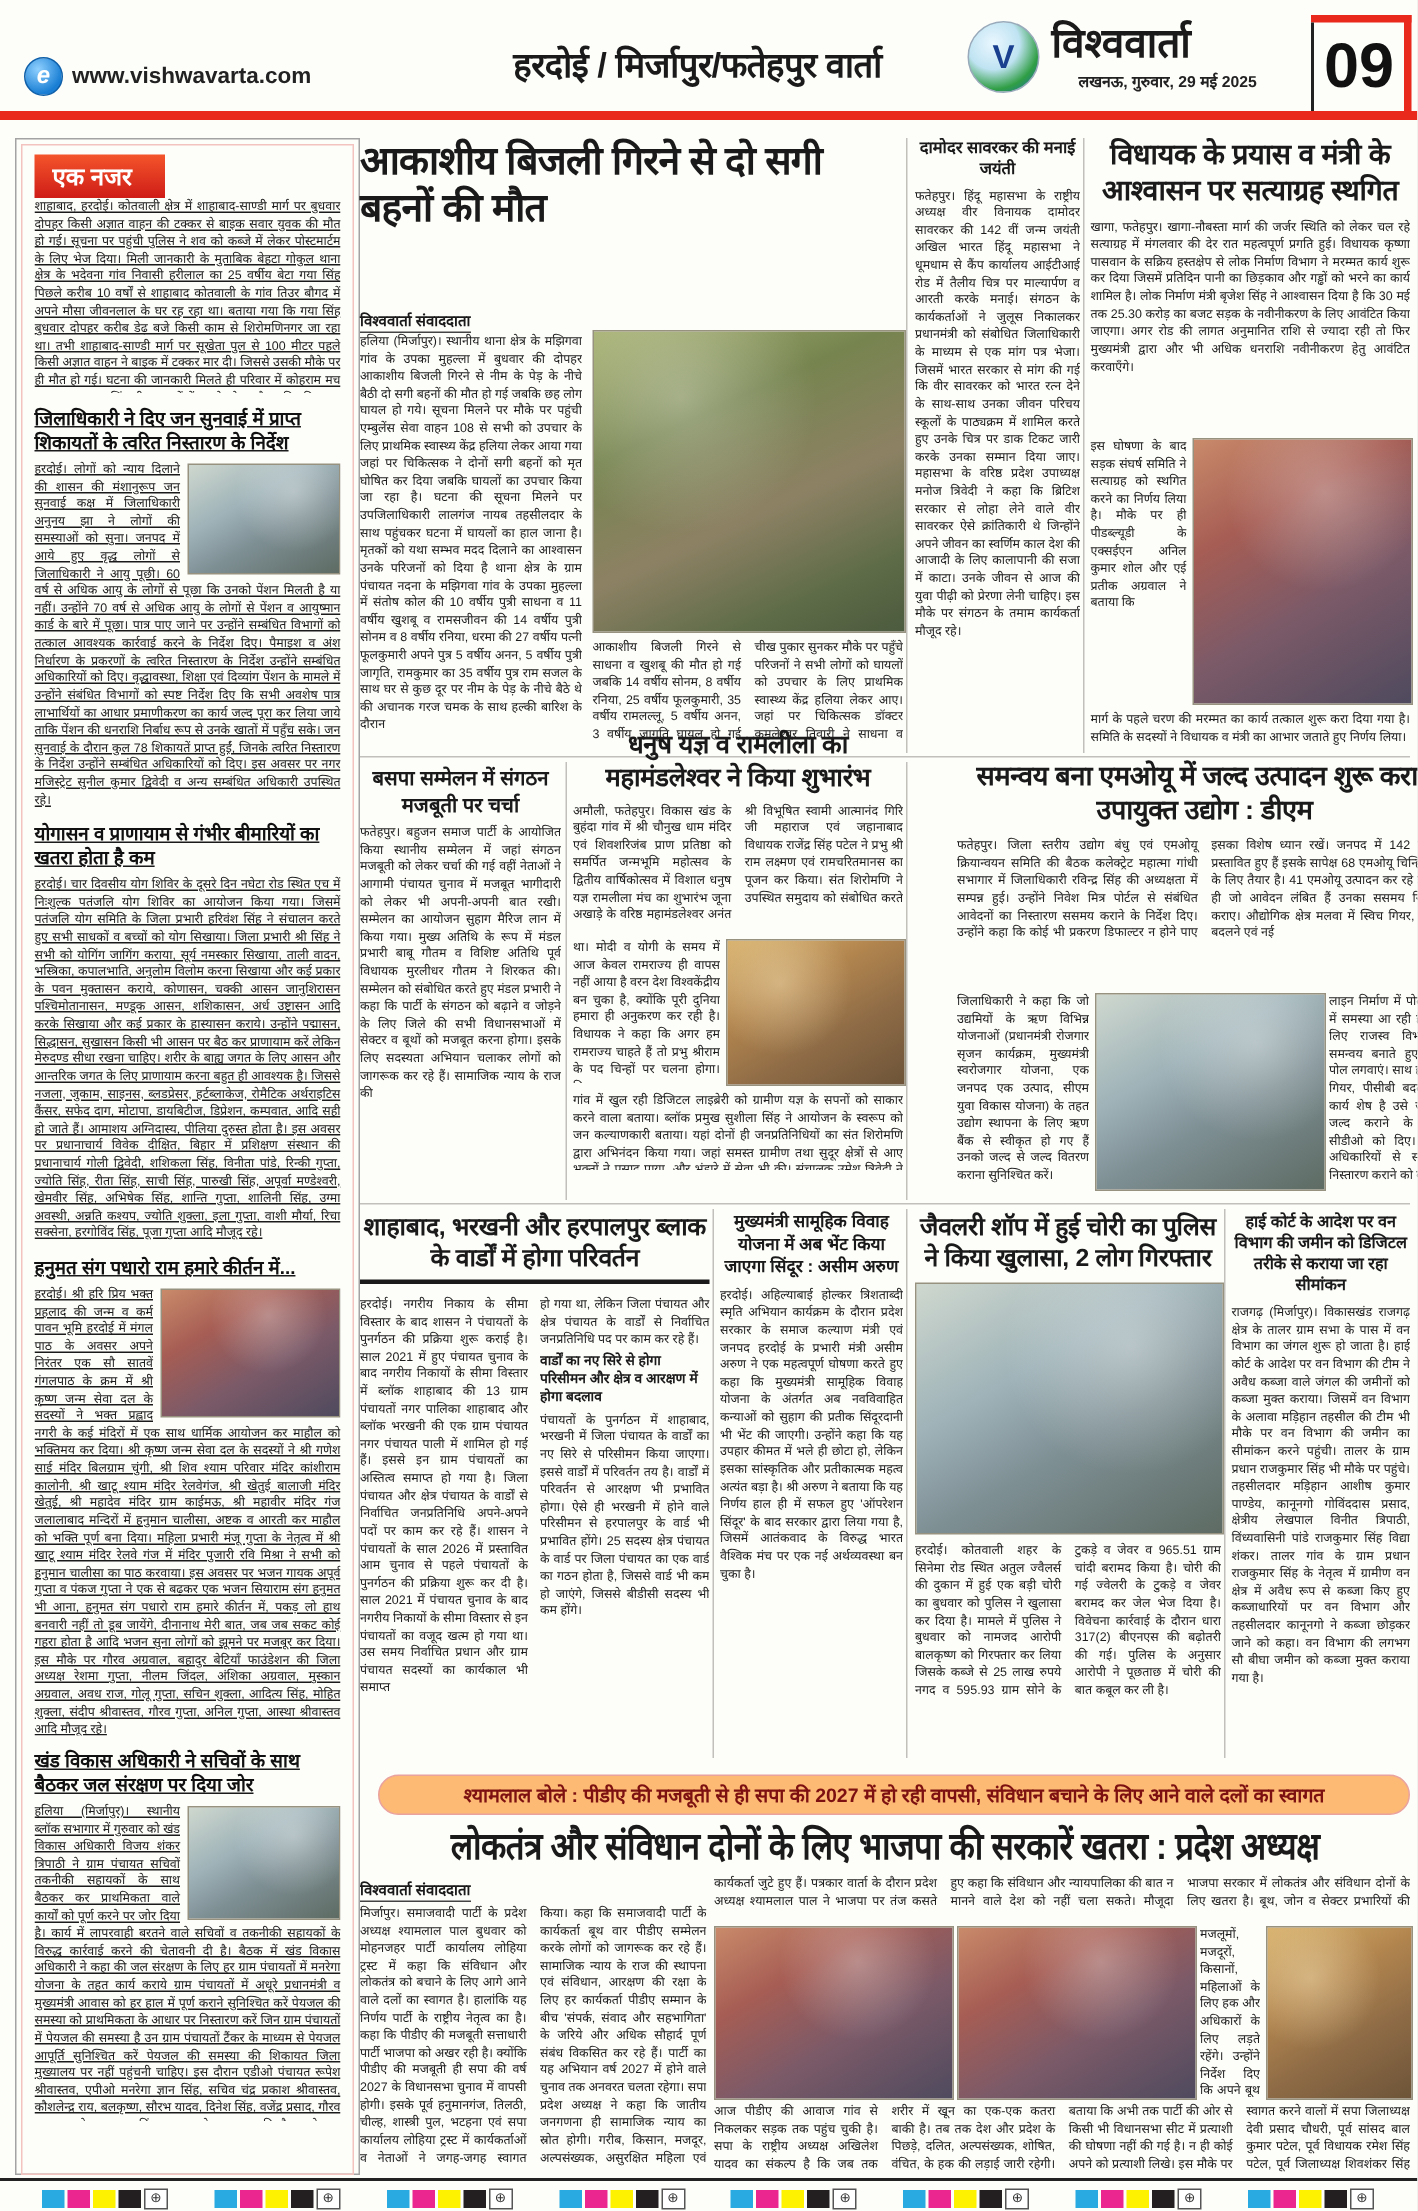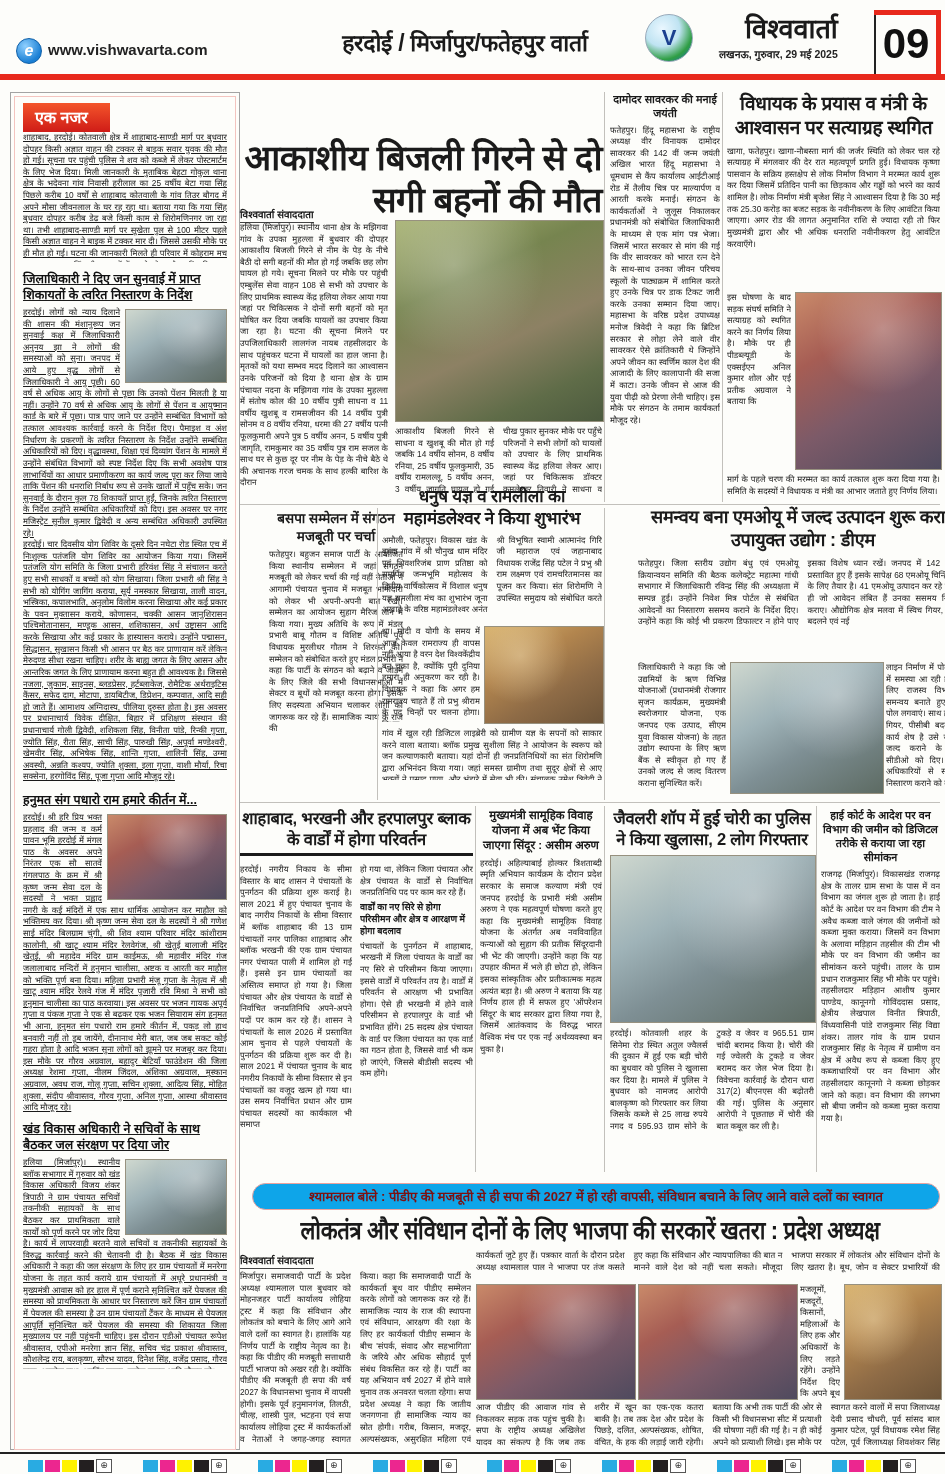--- a/index.html
+++ b/index.html
@@ -10,21 +10,21 @@
   .site-url{font-size:15px;font-weight:bold;color:#222;}
   .e-icon{display:inline-block;width:24px;height:24px;border-radius:50%;
           background:radial-gradient(circle at 35% 30%,#8fd0ff,#1a7fd4 70%);
           color:#fff;font-weight:bold;font-style:italic;text-align:center;line-height:23px;font-size:16px;
           border:1px solid #0e5fa8;vertical-align:middle;margin-right:6px;}
   .section-title{font-size:23px;font-weight:800;text-align:center;letter-spacing:-.3px;}
   .globe-logo{width:46px;height:46px;border-radius:50%;
           background:radial-gradient(circle at 35% 30%,#eaf7ff,#bfe3f2 40%,#2f9e44 70%,#1565c0 100%);
           border:1px solid #9ab;display:flex;align-items:center;justify-content:center;
           color:#1b3f8f;font-weight:800;font-size:22px;}
-  .mast-name{font-size:27px;font-weight:800;line-height:1;text-align:right;}
+  .mast-name{font-size:27px;font-weight:800;line-height:1;}
   .mast-date{font-size:10.5px;font-weight:bold;color:#222;margin-top:4px;margin-left:18px;}
   .pagebox{border-top:5px solid #e8291c;border-right:5px solid #e8291c;
            font-size:42px;font-weight:800;text-align:center;line-height:58px;color:#111;}
   .pagebox-inner{border-left:2px solid #222;height:100%;}
   .red-rule{background:#e8291c;}
   
   #sidebar{border:1px solid #a3a3a3;padding:3px;text-decoration:underline;}
   #sidebar-inner{border:1px solid #f3c4bf;height:1340px;padding:6px 8px;overflow:hidden;}
   .eknajar{display:inline-block;background:linear-gradient(180deg,#f4552b,#cf1c17);color:#fff;
            font-weight:800;font-size:16px;padding:3px 22px 4px 12px;}
@@ -39,28 +39,28 @@
     linear-gradient(150deg,#d8b26e 0%,#b2854e 35%,#8e6b46 65%,#6d5438 100%);}
   .ph-crowd{background:radial-gradient(circle at 60% 20%,rgba(255,255,255,.3),transparent 40%),
     linear-gradient(150deg,#c98a6a 0%,#a65d54 30%,#7c5a68 60%,#4f4a5e 100%);}
   .sb-photo{float:right;margin:2px 0 3px 5px;}
   
   .byline{font-size:10px;font-weight:800;border-bottom:1px solid #444;display:inline-block;padding-bottom:1px;}
   .bt{font-size:8.3px;line-height:1.4;text-align:justify;color:#1d1d1d;overflow:hidden;}
   .c2{column-count:2;column-gap:9px;}
   .c3{column-count:3;column-gap:9px;}
   .c4{column-count:4;column-gap:9px;}
-  .h-main{font-size:35px;font-weight:800;line-height:1.2;text-align:right;letter-spacing:-.5px;margin-top:45px;}
+  .h-main{font-size:26px;font-weight:800;line-height:1.2;text-align:left;letter-spacing:-.5px;}
   .h-lg{font-weight:800;text-align:center;line-height:1.28;letter-spacing:-.2px;}
   .h-sm{font-weight:800;text-align:center;line-height:1.3;}
   .subhead{font-size:9.2px;font-weight:800;line-height:1.3;margin:3px 0;}
   .vsep{position:absolute;width:1px;background:#c2c0bb;}
   .hsep{position:absolute;height:1px;background:#c2c0bb;}
   
-  .kicker{background:#0ea5e9;border:1px solid #eaa29e;border-radius:15px;color:#7d1111;
+  .kicker{background:#fdba74;border:1px solid #eaa29e;border-radius:15px;color:#7d1111;
           font-size:13px;font-weight:800;text-align:center;line-height:25px;}
   .bottom-head{font-size:25px;font-weight:800;text-align:center;white-space:nowrap;
                transform:scaleX(.88);transform-origin:center;letter-spacing:-.4px;}
   
   .cmyk{display:flex;justify-content:space-between;align-items:center;}
   .cg{display:flex;gap:2px;align-items:center;}
   .sq{width:15px;height:12px;display:inline-block;}
   .sq.c{background:#29abe2}.sq.m{background:#ec268f}.sq.y{background:#fff200}.sq.k{background:#231f20}
   .reg{width:14px;height:12px;border:1px solid #555;font-size:9px;line-height:11px;text-align:center;color:#333;background:#fff;}
   .black-line{background:#222;}
@@ -98,20 +98,21 @@
 
       <div>
         <div class="sb-head">जिलाधिकारी ने दिए जन सुनवाई में प्राप्त शिकायतों के त्वरित निस्तारण के निर्देश</div>
         <div class="sb-body" style="max-height:248px;">
           <span class="photo ph-room sb-photo" style="width:100px;height:72px;display:inline-block;"></span>
           <span>हरदोई। लोगों को न्याय दिलाने की शासन की मंशानुरूप जन सुनवाई कक्ष में जिलाधिकारी अनुनय झा ने लोगों की समस्याओं को सुना। जनपद में आये हुए वृद्ध लोगों से जिलाधिकारी ने आयु पूछी। 60 वर्ष से अधिक आयु के लोगों से पूछा कि उनको पेंशन मिलती है या नहीं। उन्होंने 70 वर्ष से अधिक आयु के लोगों से पेंशन व आयुष्मान कार्ड के बारे में पूछा। पात्र पाए जाने पर उन्होंने सम्बंधित विभागों को तत्काल आवश्यक कार्रवाई करने के निर्देश दिए। पैमाइश व अंश निर्धारण के प्रकरणों के त्वरित निस्तारण के निर्देश उन्होंने सम्बंधित अधिकारियों को दिए। वृद्धावस्था, शिक्षा एवं दिव्यांग पेंशन के मामले में उन्होंने संबंधित विभागों को स्पष्ट निर्देश दिए कि सभी अवशेष पात्र लाभार्थियों का आधार प्रमाणीकरण का कार्य जल्द पूरा कर लिया जाये ताकि पेंशन की धनराशि निर्बाध रूप से उनके खातों में पहुँच सके। जन सुनवाई के दौरान कुल 78 शिकायतें प्राप्त हुईं, जिनके त्वरित निस्तारण के निर्देश उन्होंने सम्बंधित अधिकारियों को दिए। इस अवसर पर नगर मजिस्ट्रेट सुनील कुमार द्विवेदी व अन्य सम्बंधित अधिकारी उपस्थित रहे।</span>
         </div>
       </div>
 
       <div>
+        <div class="sb-head">योगासन व प्राणायाम से गंभीर बीमारियों का खतरा होता है कम</div>
         <div class="sb-body" style="max-height:286px;">हरदोई। चार दिवसीय योग शिविर के दूसरे दिन नघेटा रोड स्थित एच में निःशुल्क पतंजलि योग शिविर का आयोजन किया गया। जिसमें पतंजलि योग समिति के जिला प्रभारी हरिवंश सिंह ने संचालन करते हुए सभी साधकों व बच्चों को योग सिखाया। जिला प्रभारी श्री सिंह ने सभी को योगिंग जागिंग कराया, सूर्य नमस्कार सिखाया, ताली वादन, भस्त्रिका, कपालभाति, अनुलोम विलोम करना सिखाया और कई प्रकार के पवन मुक्तासन कराये, कोणासन, चक्की आसन जानुशिरासन पश्चिमोतानासन, मण्डूक आसन, शशिकासन, अर्ध उष्ट्रासन आदि करके सिखाया और कई प्रकार के हास्यासन कराये। उन्होंने पद्मासन, सिद्धासन, सुखासन किसी भी आसन पर बैठ कर प्राणायाम करें लेकिन मेरुदण्ड सीधा रखना चाहिए। शरीर के बाह्य जगत के लिए आसन और आन्तरिक जगत के लिए प्राणायाम करना बहुत ही आवश्यक है। जिससे नजला, जुकाम, साइनस, ब्लडप्रेसर, हर्टब्लाकेज, रोमैटिक अर्थराइटिस कैंसर, सफेद दाग, मोटापा, डायबिटीज, डिप्रेशन, कम्पवात, आदि सही हो जाते हैं। आमाशय अग्निदास्य, पीलिया दुरुस्त होता है। इस अवसर पर प्रधानाचार्य विवेक दीक्षित, बिहार में प्रशिक्षण संस्थान की प्रधानाचार्य गोली द्विवेदी, शशिकला सिंह, विनीता पांडे, रिन्की गुप्ता, ज्योति सिंह, रीता सिंह, साची सिंह, पारुखी सिंह, अपूर्वा मण्डेश्वरी, खेमवीर सिंह, अभिषेक सिंह, शान्ति गुप्ता, शालिनी सिंह, उग्मा अवस्थी, अन्नति कश्यप, ज्योति शुक्ला, इला गुप्ता, वाशी मौर्या, रिचा सक्सेना, हरगोविंद सिंह, पूजा गुप्ता आदि मौजूद रहे।</div>
       </div>
 
       <div>
         <div class="sb-head">हनुमत संग पधारो राम हमारे कीर्तन में...</div>
         <div class="sb-body" style="max-height:300px;">
           <span class="photo ph-crowd sb-photo" style="width:118px;height:84px;display:inline-block;"></span>
           <span>हरदोई। श्री हरि प्रिय भक्त प्रहलाद की जन्म व कर्म पावन भूमि हरदोई में मंगल पाठ के अवसर अपने निरंतर एक सौ सातवें गंगलपाठ के क्रम में श्री कृष्ण जन्म सेवा दल के सदस्यों ने भक्त प्रह्लाद नगरी के कई मंदिरों में एक साथ धार्मिक आयोजन कर माहौल को भक्तिमय कर दिया। श्री कृष्ण जन्म सेवा दल के सदस्यों ने श्री गणेश साई मंदिर बिलग्राम चुंगी, श्री शिव श्याम परिवार मंदिर कांशीराम कालोनी, श्री खाटू श्याम मंदिर रेलवेगंज, श्री खेतुई बालाजी मंदिर खेतुई, श्री महादेव मंदिर ग्राम काईमऊ, श्री महावीर मंदिर गंज जलालाबाद मन्दिरों में हनुमान चालीसा, अष्टक व आरती कर माहौल को भक्ति पूर्ण बना दिया। महिला प्रभारी मंजू गुप्ता के नेतृत्व में श्री खाटू श्याम मंदिर रेलवे गंज में मंदिर पुजारी रवि मिश्रा ने सभी को हनुमान चालीसा का पाठ करवाया। इस अवसर पर भजन गायक अपूर्व गुप्ता व पंकज गुप्ता ने एक से बढ़कर एक भजन सियाराम संग हनुमत भी आना, हनुमत संग पधारो राम हमारे कीर्तन में, पकड़ लो हाथ बनवारी नहीं तो डूब जायेंगे, दीनानाथ मेरी बात, जब जब सकट कोई गहरा होता है आदि भजन सुना लोगों को झूमने पर मजबूर कर दिया। इस मौके पर गौरव अग्रवाल, बहादुर बेटियाँ फाउंडेशन की जिला अध्यक्ष रेशमा गुप्ता, नीलम जिंदल, अंशिका अग्रवाल, मुस्कान अग्रवाल, अवध राज, गोलू गुप्ता, सचिन शुक्ला, आदित्य सिंह, मोहित शुक्ला, संदीप श्रीवास्तव, गौरव गुप्ता, अनिल गुप्ता, आस्था श्रीवास्तव आदि मौजूद रहे।</span>
         </div>
       </div>
@@ -146,21 +147,21 @@
   <div class="abs" style="left:727px;top:92px;width:213px;height:410px;">
     <div class="h-lg" style="font-size:19px;">विधायक के प्रयास व मंत्री के आश्वासन पर सत्याग्रह स्थगित</div>
     <div class="bt" style="height:132px;margin-top:5px;">खागा, फतेहपुर। खागा-नौबस्ता मार्ग की जर्जर स्थिति को लेकर चल रहे सत्याग्रह में मंगलवार की देर रात महत्वपूर्ण प्रगति हुई। विधायक कृष्णा पासवान के सक्रिय हस्तक्षेप से लोक निर्माण विभाग ने मरम्मत कार्य शुरू कर दिया जिसमें प्रतिदिन पानी का छिड़काव और गड्ढों को भरने का कार्य शामिल है। लोक निर्माण मंत्री बृजेश सिंह ने आश्वासन दिया है कि 30 मई तक 25.30 करोड़ का बजट सड़क के नवीनीकरण के लिए आवंटित किया जाएगा। अगर रोड की लागत अनुमानित राशि से ज्यादा रही तो फिर मुख्यमंत्री द्वारा और भी अधिक धनराशि नवीनीकरण हेतु आवंटित करवाएँगे।</div>
     <div class="abs bt" style="left:0;top:200px;width:64px;height:176px;">इस घोषणा के बाद सड़क संघर्ष समिति ने सत्याग्रह को स्थगित करने का निर्णय लिया है। मौके पर ही पीडब्ल्यूडी के एक्सईएन अनिल कुमार शोल और एई प्रतीक अग्रवाल ने बताया कि</div>
     <div class="abs photo ph-crowd" style="left:68px;top:200px;width:145px;height:176px;"></div>
     <div class="abs bt" style="left:0;top:382px;width:213px;height:26px;">मार्ग के पहले चरण की मरम्मत का कार्य तत्काल शुरू करा दिया गया है। समिति के सदस्यों ने विधायक व मंत्री का आभार जताते हुए निर्णय लिया।</div>
   </div>
 
   <div class="hsep" style="left:240px;top:504px;width:700px;"></div>
 
-  <div class="abs" style="left:240px;top:510px;width:134px;height:290px;margin-left:29px;">
+  <div class="abs" style="left:240px;top:510px;width:134px;height:290px;">
     <div class="h-sm" style="font-size:13.5px;">बसपा सम्मेलन में संगठन मजबूती पर चर्चा</div>
     <div class="bt" style="height:244px;margin-top:4px;">फतेहपुर। बहुजन समाज पार्टी के आयोजित किया स्थानीय सम्मेलन में जहां संगठन मजबूती को लेकर चर्चा की गई वहीं नेताओं ने आगामी पंचायत चुनाव में मजबूत भागीदारी को लेकर भी अपनी-अपनी बात रखी। सम्मेलन का आयोजन सुहाग मैरिज लान में किया गया। मुख्य अतिथि के रूप में मंडल प्रभारी बाबू गौतम व विशिष्ट अतिथि पूर्व विधायक मुरलीधर गौतम ने शिरकत की। सम्मेलन को संबोधित करते हुए मंडल प्रभारी ने कहा कि पार्टी के संगठन को बढ़ाने व जोड़ने के लिए जिले की सभी विधानसभाओं में सेक्टर व बूथों को मजबूत करना होगा। इसके लिए सदस्यता अभियान चलाकर लोगों को जागरूक कर रहे हैं। सामाजिक न्याय के राज की</div>
   </div>
 
   <div class="vsep" style="left:377px;top:508px;height:292px;"></div>
   <div class="abs" style="left:382px;top:486px;width:220px;height:294px;">
     <div class="h-lg" style="font-size:17px;">धनुष यज्ञ व रामलीला का महामंडलेश्वर ने किया शुभारंभ</div>
     <div class="bt c2" style="height:84px;margin-top:5px;">अमौली, फतेहपुर। विकास खंड के बुहंदा गांव में श्री चौनुख धाम मंदिर एवं शिवशरिजंब प्राण प्रतिष्ठा को समर्पित जन्मभूमि महोत्सव के द्वितीय वार्षिकोत्सव में विशाल धनुष यज्ञ रामलीला मंच का शुभारंभ जूना अखाड़े के वरिष्ठ महामंडलेश्वर अनंत श्री विभूषित स्वामी आत्मानंद गिरि जी महाराज एवं जहानाबाद विधायक राजेंद्र सिंह पटेल ने प्रभु श्री राम लक्ष्मण एवं रामचरितमानस का पूजन कर किया। संत शिरोमणि ने उपस्थित समुदाय को संबोधित करते हुए कहा कि पूर्ववर्ती सरकारों में एक संत की कथा करना भी दुश्वार होता</div>
     <div class="abs bt" style="left:0;top:140px;width:98px;height:96px;">था। मोदी व योगी के समय में आज केवल रामराज्य ही वापस नहीं आया है वरन देश विश्वकेंद्रीय बन चुका है, क्योंकि पूरी दुनिया हमारा ही अनुकरण कर रही है। विधायक ने कहा कि अगर हम रामराज्य चाहते हैं तो प्रभु श्रीराम के पद चिन्हों पर चलना होगा। मिशन</div>
     <div class="abs photo ph-warm" style="left:102px;top:140px;width:118px;height:96px;"></div>

